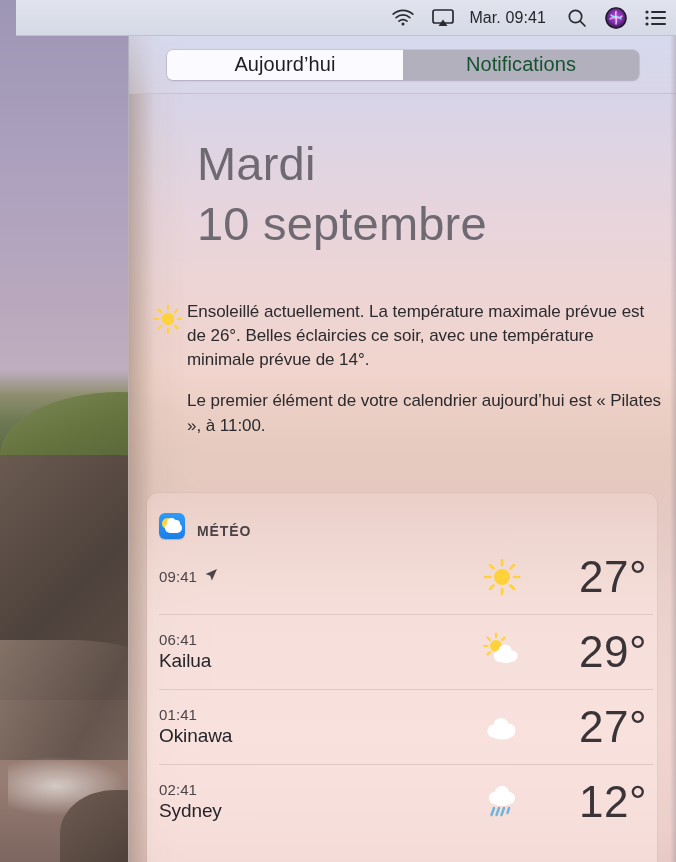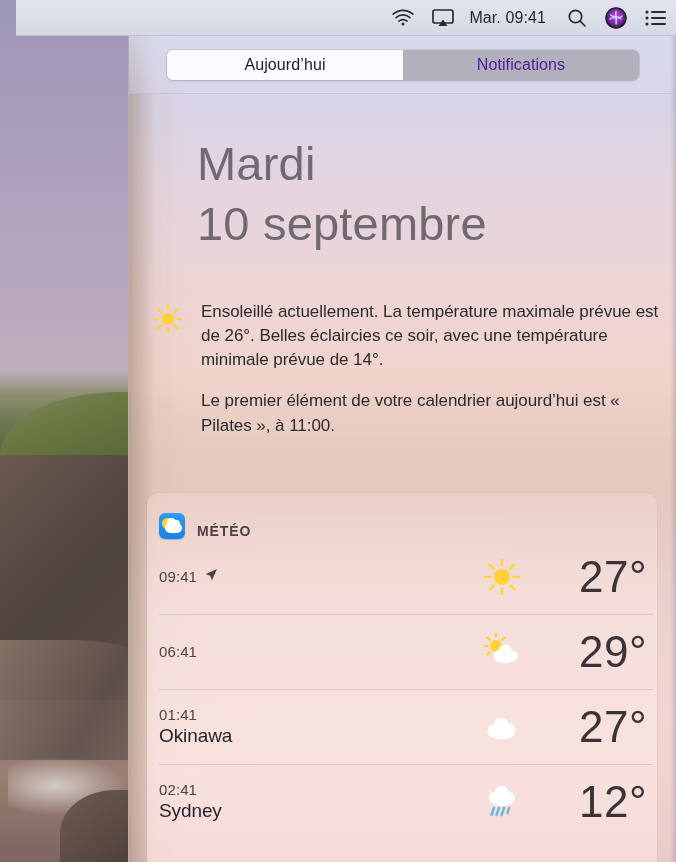--- a/index.html
+++ b/index.html
@@ -100,40 +100,40 @@
     border-bottom:1px solid rgba(160,158,172,.35);
     display:flex; align-items:center; justify-content:center;
   }
   .segmented{
     display:flex; width:472px; height:30px; border-radius:6px;
     overflow:hidden;
     box-shadow:0 0 0 .5px rgba(120,118,130,.35), 0 1px 2px rgba(60,58,70,.18);
   }
   .seg{
     flex:1; display:flex; align-items:center; justify-content:center;
-    font-size:16px; letter-spacing:.1px; cursor:default;
+    font-size:20px; letter-spacing:.1px; cursor:default;
   }
   .seg.active{ background:#fafaff; color:#1d1d22; font-weight:400; }
-  .seg.inactive{ background:rgba(176,172,186,.92); color:#4c1d95; }
+  .seg.inactive{ background:rgba(176,172,186,.92); color:#14532d; }
 
   
   #dateblock{
     position:absolute; left:68px; top:98px; width:460px;
     color:#6f6a72;
   }
   #dateblock .line{
     font-size:47px; font-weight:300; line-height:1.28;
     letter-spacing:.2px; white-space:nowrap;
     font-family:"Liberation Sans", sans-serif;
   }
 
   
   #summary{
     position:absolute; left:24px; top:264px; width:512px;
-    display:flex; gap:14px;
+    display:flex; 
   }
   #summary .sunicon{ width:34px; min-width:34px; padding-top:4px; }
   #summary .texts{ flex:1; }
   #summary p{
     font-size:17px; line-height:1.42; color:#2b2a2e;
     font-weight:400; letter-spacing:-.05px;
   }
   #summary p + p{ margin-top:17px; }
 
   
@@ -347,20 +347,21 @@
           </svg>
         </div>
         <div class="temp">27°</div>
       </div>
 
       <div class="wrow">
         <div class="left">
           <div class="time">
             <span>06:41</span>
           </div>
+          <div class="city">Kailua</div>
         </div>
         <div class="cond">
           <svg width="44" height="40" viewBox="0 0 44 40">
             <circle cx="16" cy="14" r="6" fill="#ffd23b"></circle>
             <g stroke="#ffd23b" stroke-width="2.2" stroke-linecap="round">
               <path d="M16 1.5 V5"></path>
                 <path d="M4 14 H7.5"></path>
               <path d="M7.5 5.5 L10 8"></path>
                 <path d="M24.5 5.5 L22 8"></path>
               <path d="M7.5 22.5 L10 20"></path>

